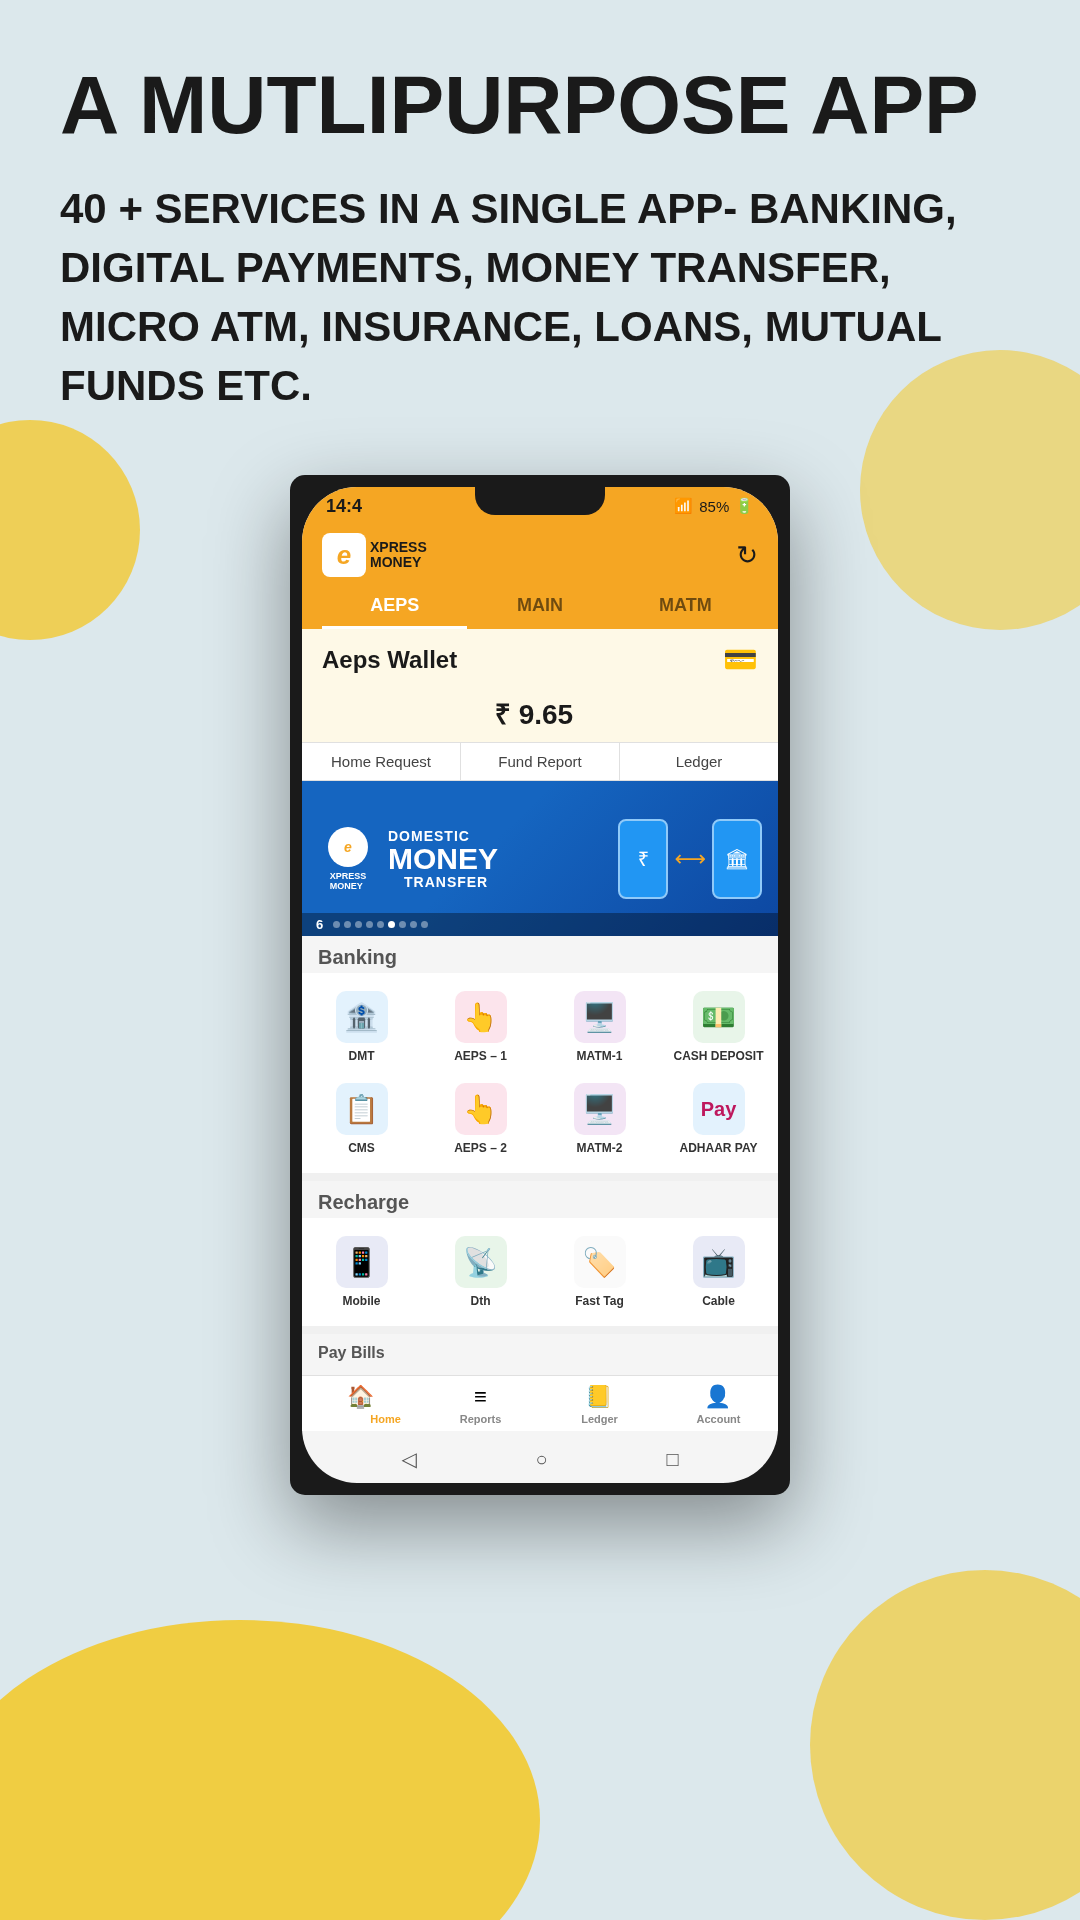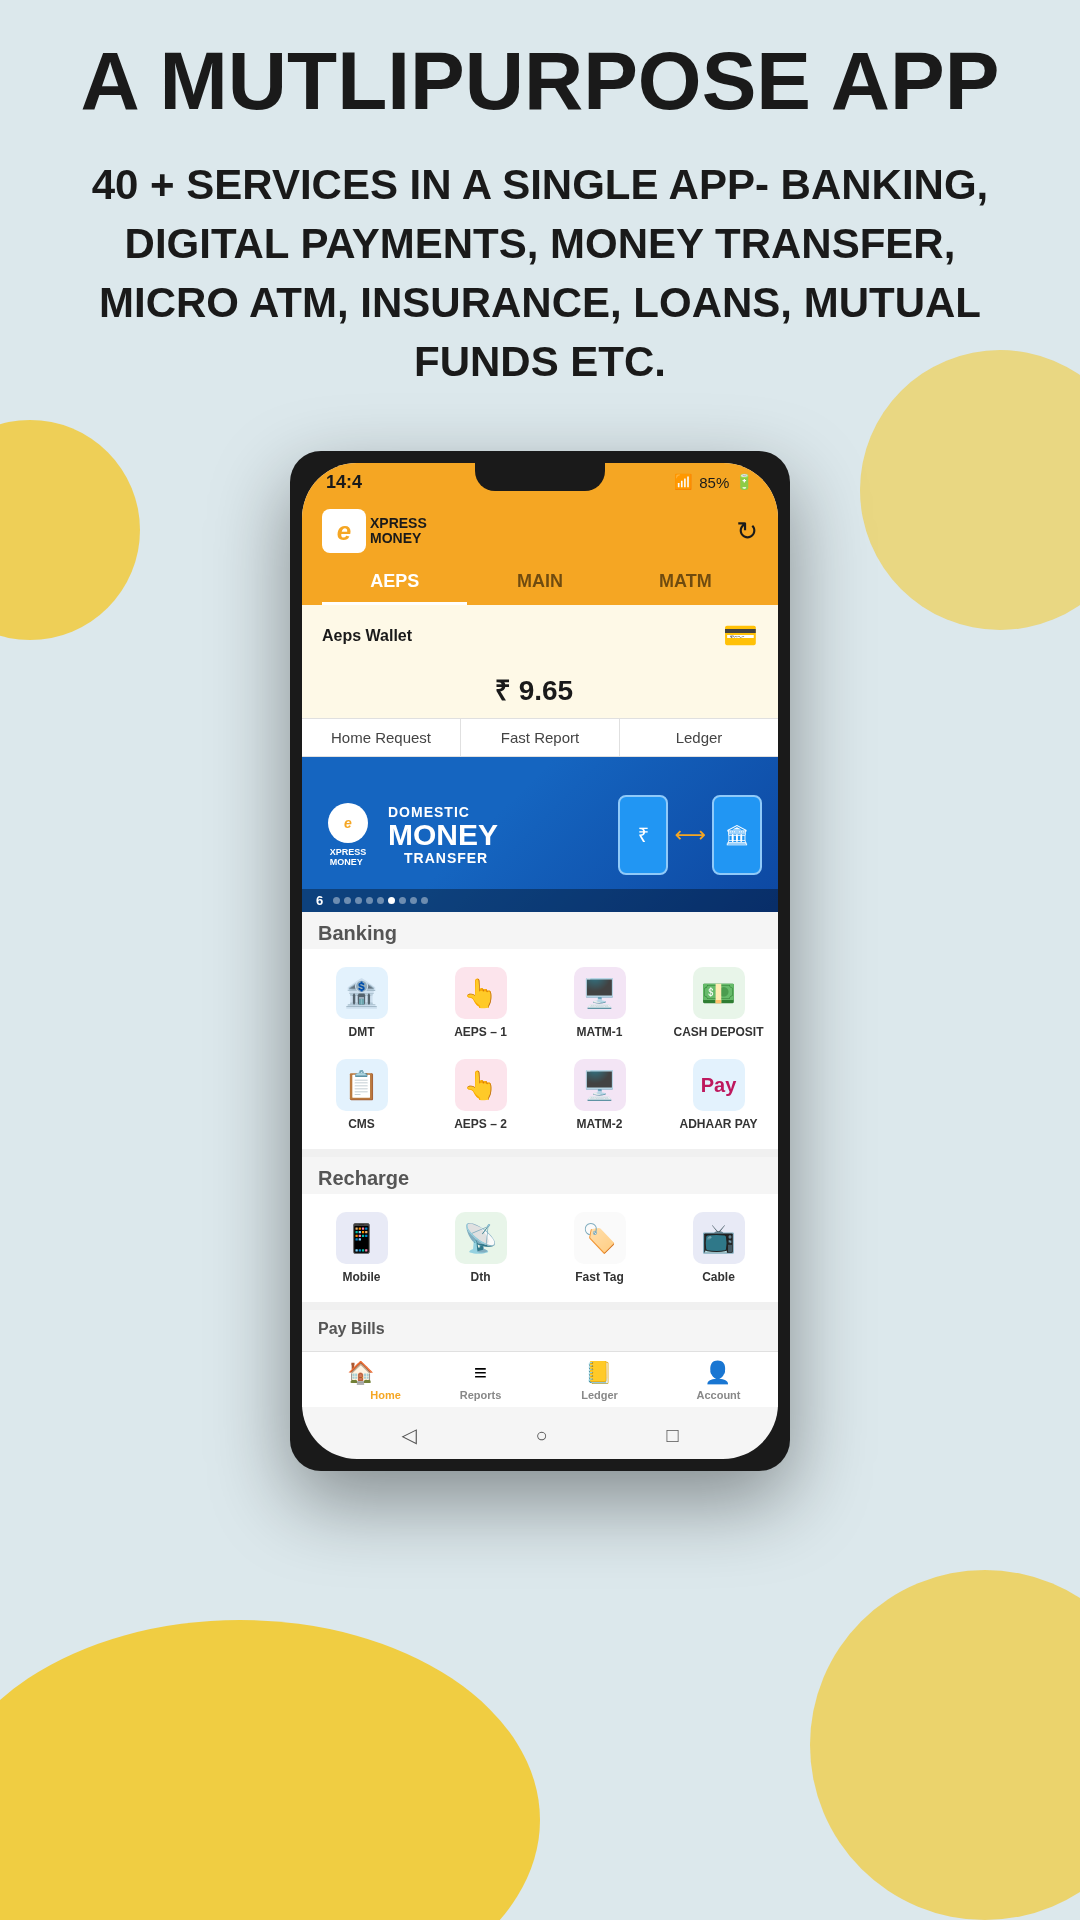--- a/index.html
+++ b/index.html
@@ -56,22 +56,21 @@
       border-radius: 50%;
       background: #f5c518;
       opacity: 0.6;
       z-index: 0;
     }
 
     
     .page-header {
       position: relative;
       z-index: 2;
-      padding: 36px 60px 20px 60px;
-      text-align: center;
+      padding: 60px 60px 20px 60px;
     }
     .page-title {
       font-size: 82px;
       font-weight: 900;
       color: #1a1a1a;
       line-height: 1.1;
       margin-bottom: 30px;
     }
     .page-subtitle {
       font-size: 42px;
@@ -86,21 +85,21 @@
       position: relative;
       z-index: 3;
       display: flex;
       justify-content: center;
       margin-top: 40px;
     }
     .phone-outer {
       width: 500px;
       height: 1020px;
       background: #1a1a1a;
-      border-radius: 31px;
+      border-radius: 15px;
       padding: 12px;
       box-shadow: 0 30px 80px rgba(0,0,0,0.4);
       position: relative;
     }
     .phone-inner {
       width: 100%;
       height: 100%;
       background: #f5f5f5;
       border-radius: 55px;
       overflow: hidden;
@@ -209,21 +208,21 @@
 
     
     .wallet-section {
       background: #fef9e7;
       padding: 14px 20px;
       display: flex;
       align-items: center;
       justify-content: space-between;
     }
     .wallet-title {
-      font-size: 16px;
+      font-size: 24px;
       font-weight: 700;
       color: #1a1a1a;
     }
     .wallet-icon {
       font-size: 28px;
       color: #888;
     }
 
     .wallet-amount {
       background: #fef9e7;
@@ -521,21 +520,21 @@
       <div class="app-content">
 
         <div class="wallet-section">
           <span class="wallet-title">Aeps Wallet</span>
           <span class="wallet-icon">💳</span>
         </div>
         <div class="wallet-amount">₹  9.65</div>
 
         <div class="wallet-actions">
           <div class="wallet-action">Home Request</div>
-          <div class="wallet-action">Fast Report</div>
+          <div class="wallet-action">Fund Report</div>
           <div class="wallet-action">Ledger</div>
         </div>
 
         <div class="banner-section">
           <div class="banner-bg">
             <div class="banner-logo-area">
               <div class="banner-logo-circle">e</div>
               <span style="font-size:9px;color:#fff;font-weight:700;">XPRESS<br>MONEY</span>
             </div>
             <div class="banner-text-area">

